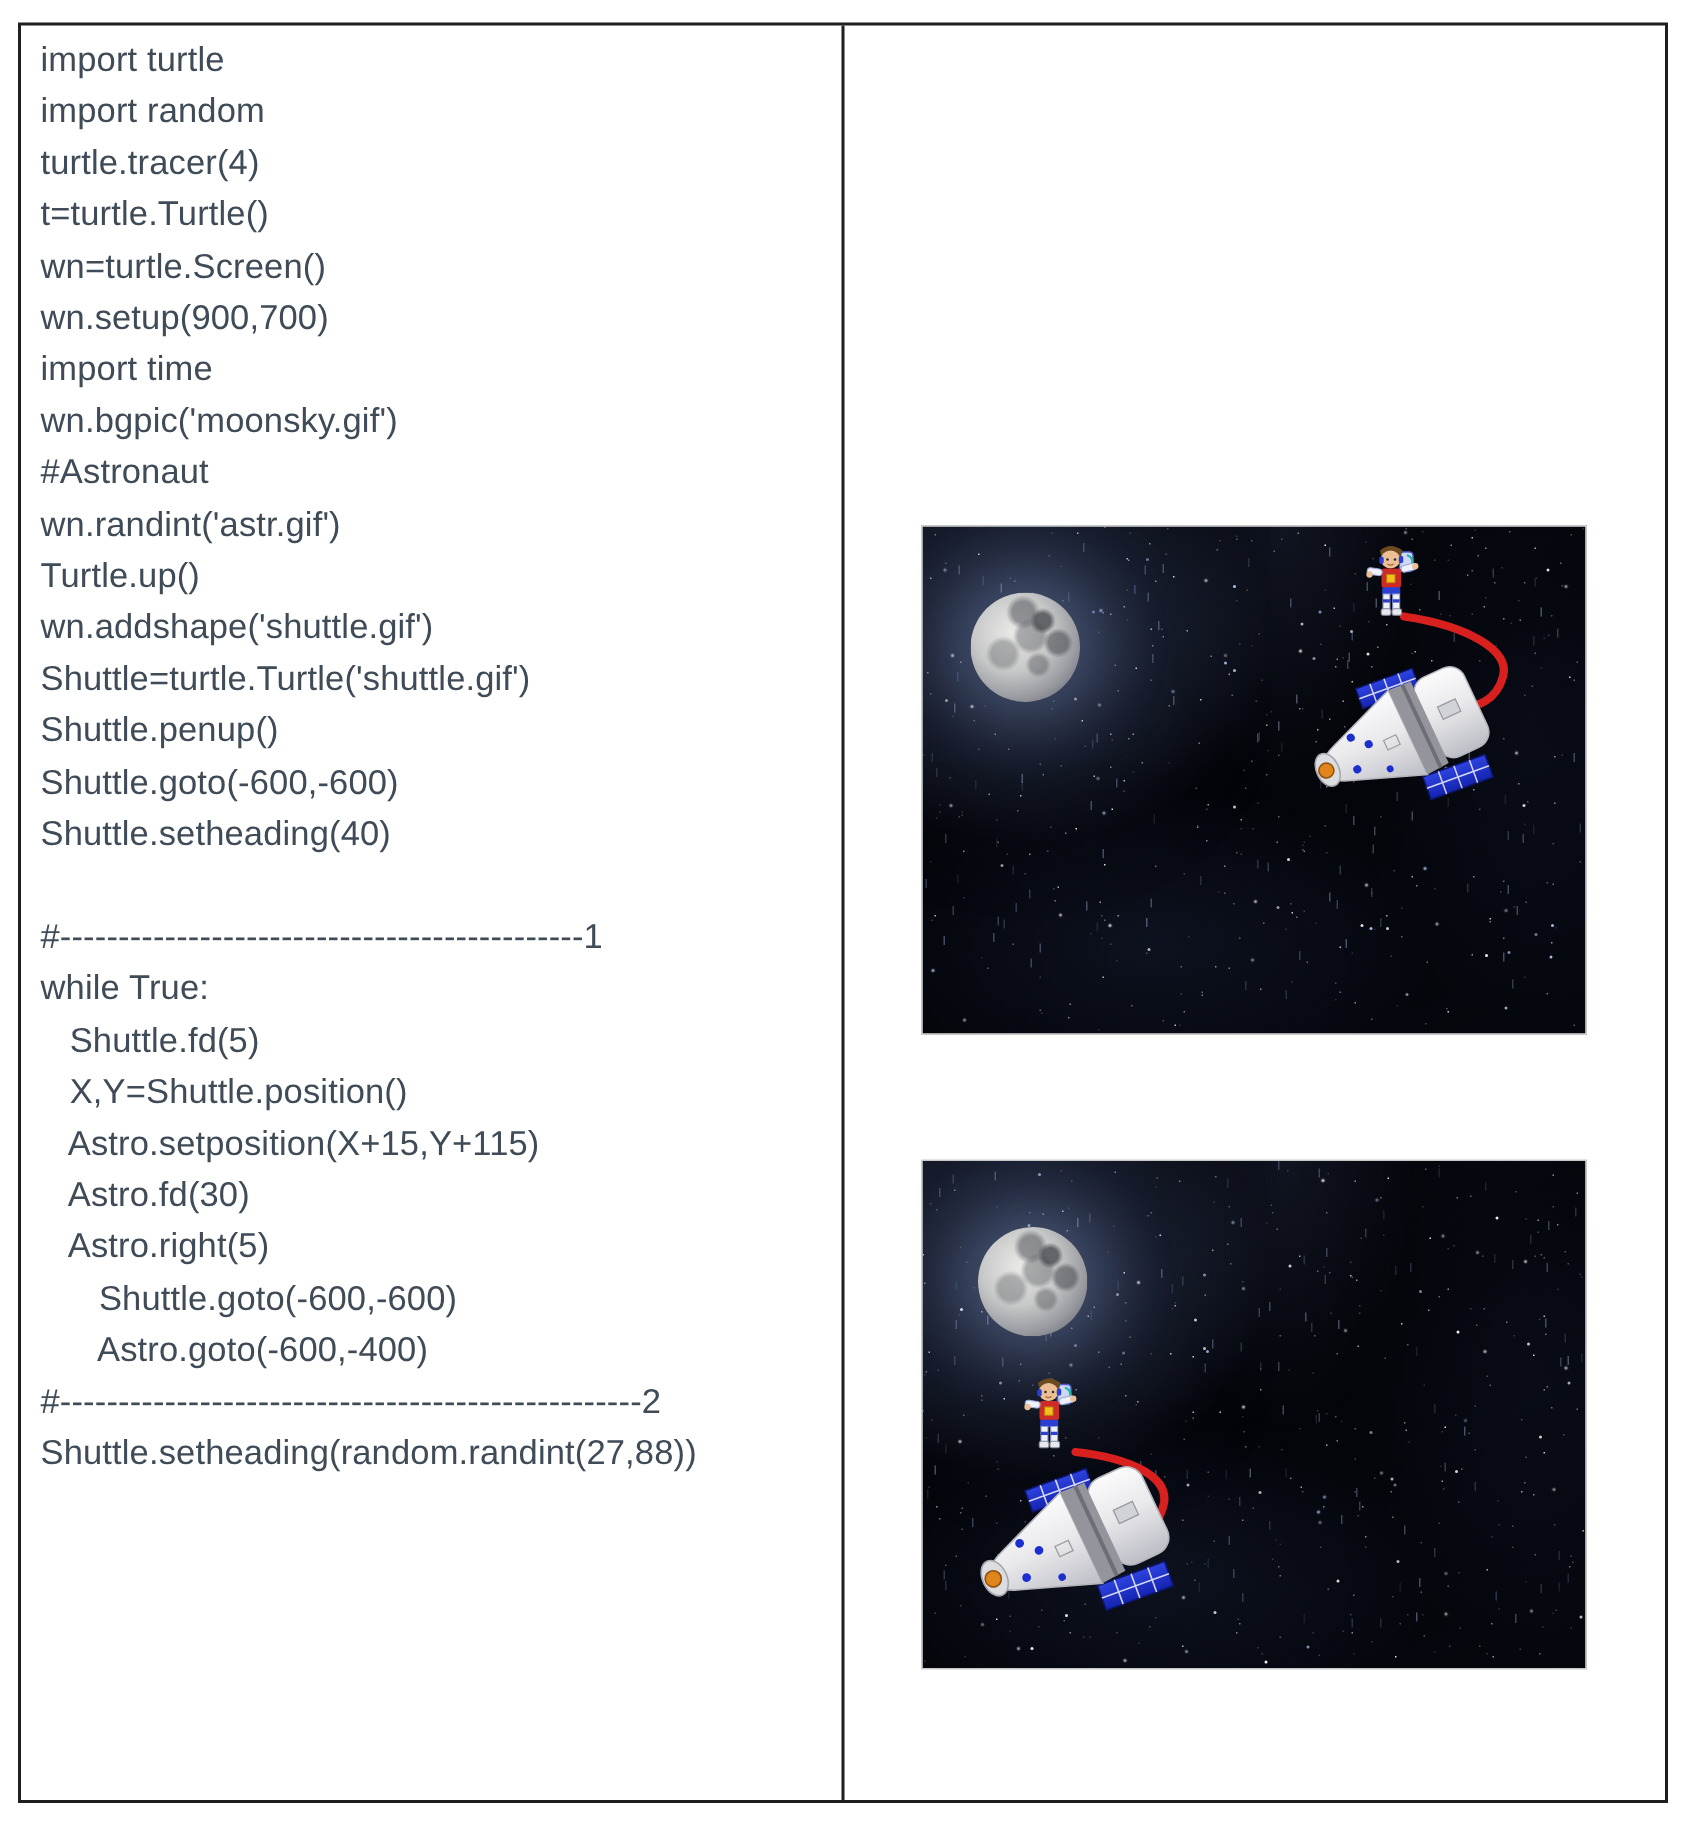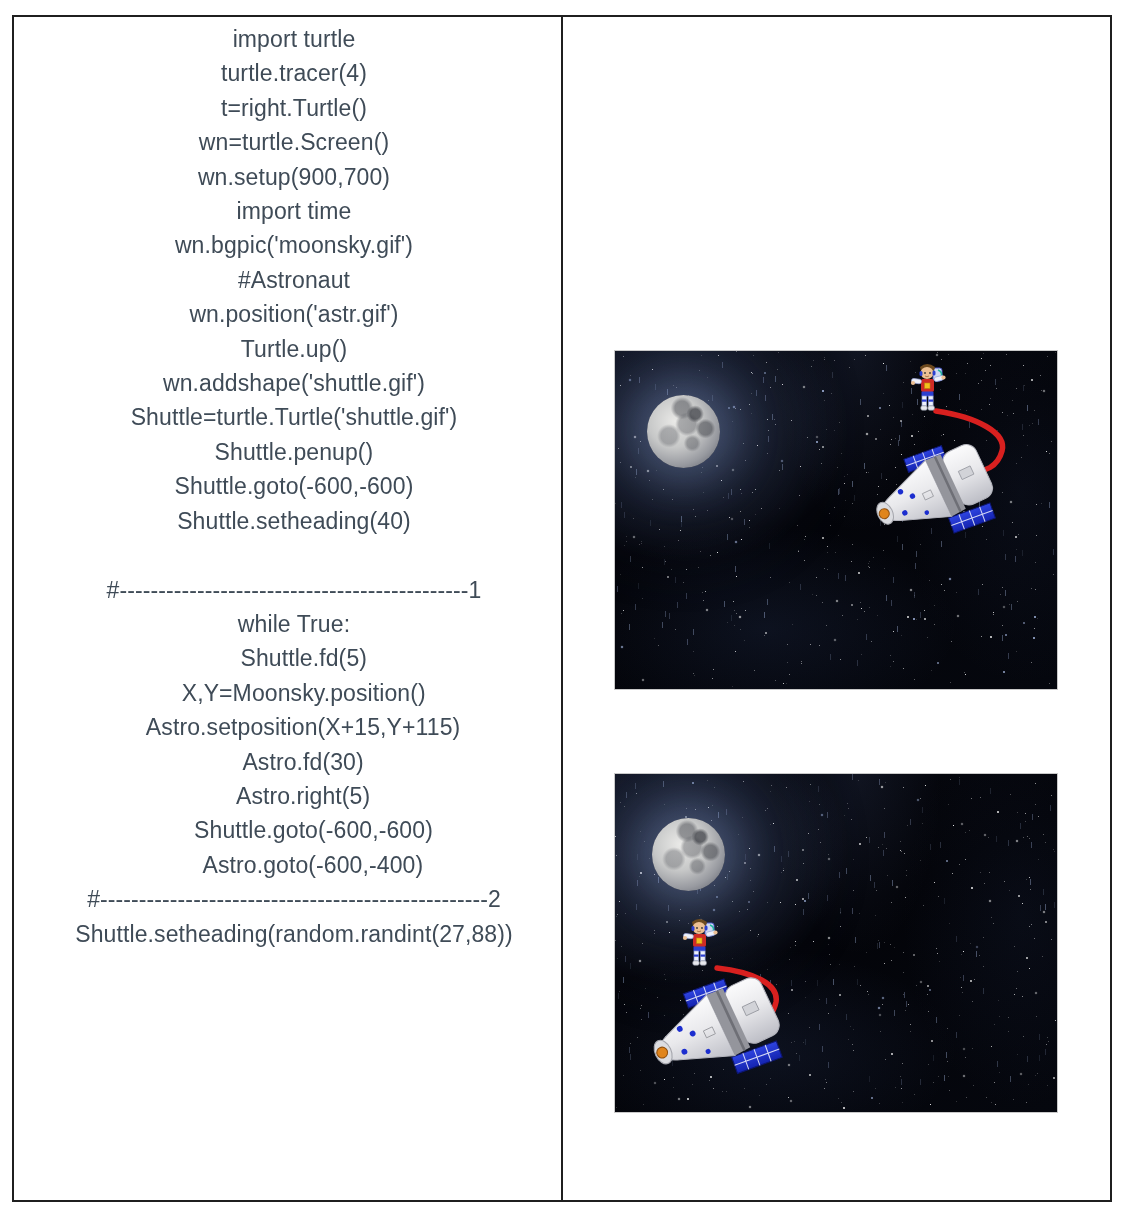--- a/index.html
+++ b/index.html
@@ -11,21 +11,20 @@
   .doc-table{
     position:absolute;left:12px;top:15px;width:1096px;height:1183px;
     border:2px solid var(--table_border,#1f1f1f);
   }
   .code-cell{
     position:absolute;left:0;top:0;width:549px;height:100%;
     border-right:2px solid var(--table_border,#1f1f1f);
     box-sizing:border-box;
     padding:5px 0 0 13px;
     overflow:hidden;
-    text-align:center;
   }
   .code-line{
     font-size:23px;
     line-height:34.4px;
     white-space:pre;
     color:var(--code_text,#3f4b57);
     letter-spacing:0.1px;
   }
   .figure-cell{
     position:absolute;left:549px;top:0;width:545px;height:100%;
@@ -74,39 +73,40 @@
   .scene-bottom .shuttle{left:32px;top:198px;transform:scale(1.08);}
 </style>
 </head>
 <body>
 
 <div class="doc-table">
 
   <div class="code-cell">
     <div>
         <div class="code-line">import turtle</div>
+        <div class="code-line">import random</div>
         <div class="code-line">turtle.tracer(4)</div>
-        <div class="code-line">t=right.Turtle()</div>
+        <div class="code-line">t=turtle.Turtle()</div>
         <div class="code-line">wn=turtle.Screen()</div>
         <div class="code-line">wn.setup(900,700)</div>
         <div class="code-line">import time</div>
         <div class="code-line">wn.bgpic('moonsky.gif')</div>
         <div class="code-line">#Astronaut</div>
-        <div class="code-line">wn.position('astr.gif')</div>
+        <div class="code-line">wn.randint('astr.gif')</div>
         <div class="code-line">Turtle.up()</div>
         <div class="code-line">wn.addshape('shuttle.gif')</div>
         <div class="code-line">Shuttle=turtle.Turtle('shuttle.gif')</div>
         <div class="code-line">Shuttle.penup()</div>
         <div class="code-line">Shuttle.goto(-600,-600)</div>
         <div class="code-line">Shuttle.setheading(40)</div>
         <div class="code-line">&nbsp;</div>
         <div class="code-line">#---------------------------------------------1</div>
         <div class="code-line">while True:</div>
         <div class="code-line">   Shuttle.fd(5)</div>
-        <div class="code-line">   X,Y=Moonsky.position()</div>
+        <div class="code-line">   X,Y=Shuttle.position()</div>
         <div class="code-line">   Astro.setposition(X+15,Y+115)</div>
         <div class="code-line">   Astro.fd(30)</div>
         <div class="code-line">   Astro.right(5)</div>
         <div class="code-line">      Shuttle.goto(-600,-600)</div>
         <div class="code-line">      Astro.goto(-600,-400)</div>
         <div class="code-line">#--------------------------------------------------2</div>
         <div class="code-line">Shuttle.setheading(random.randint(27,88))</div>
       </div>
   </div>
 

